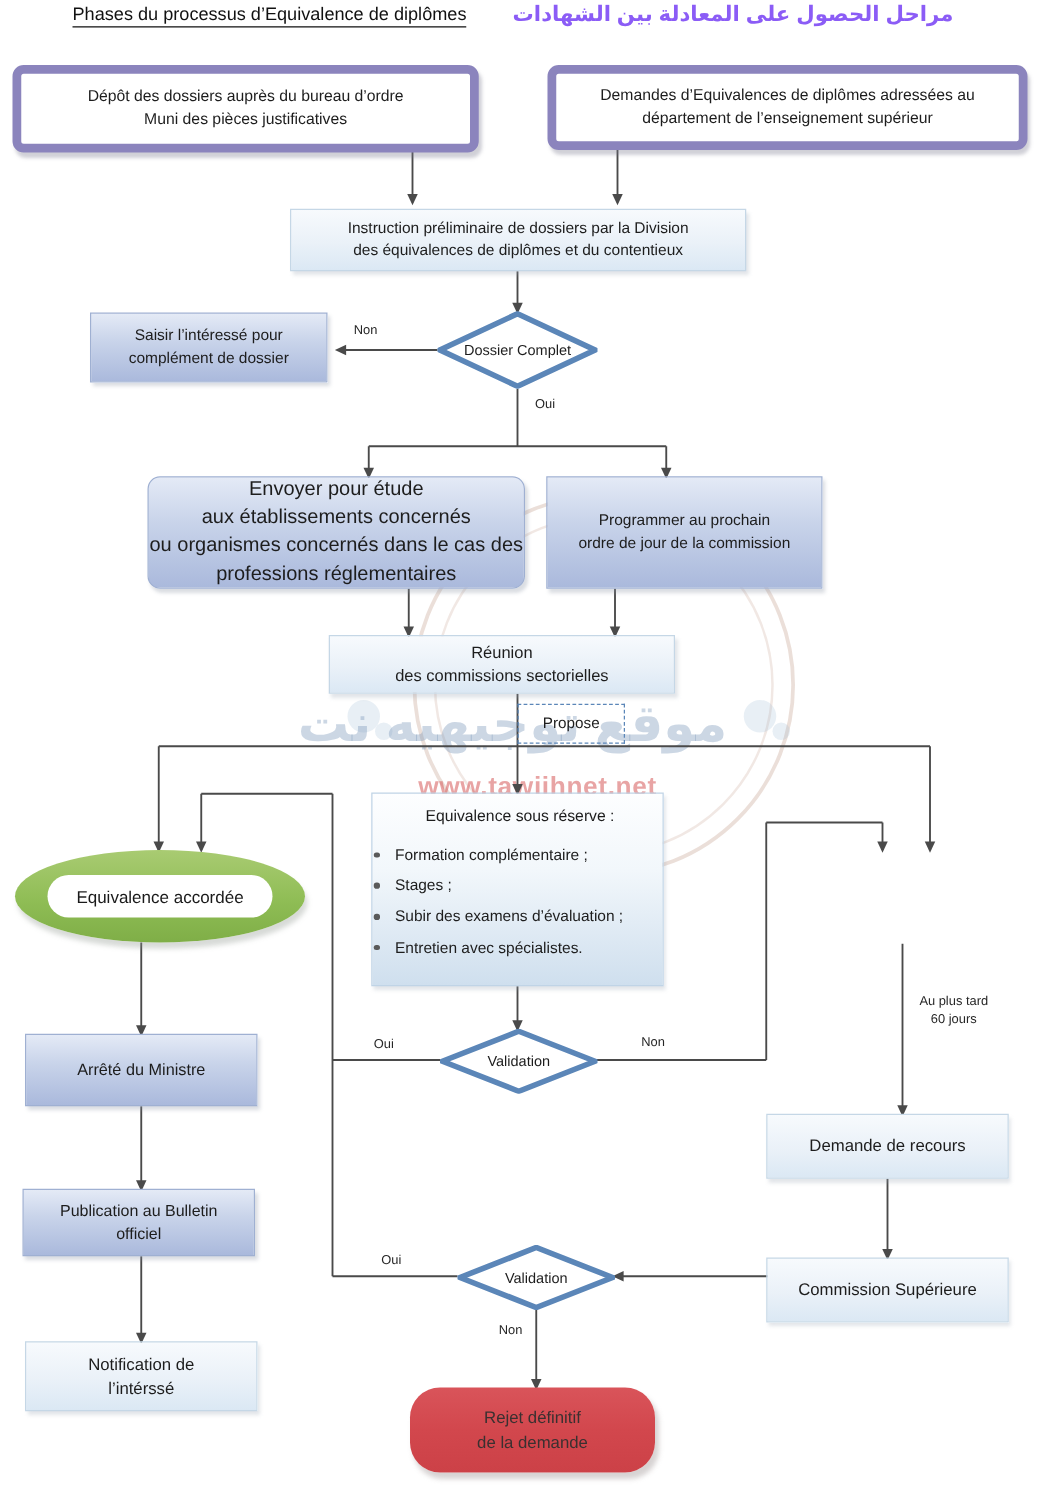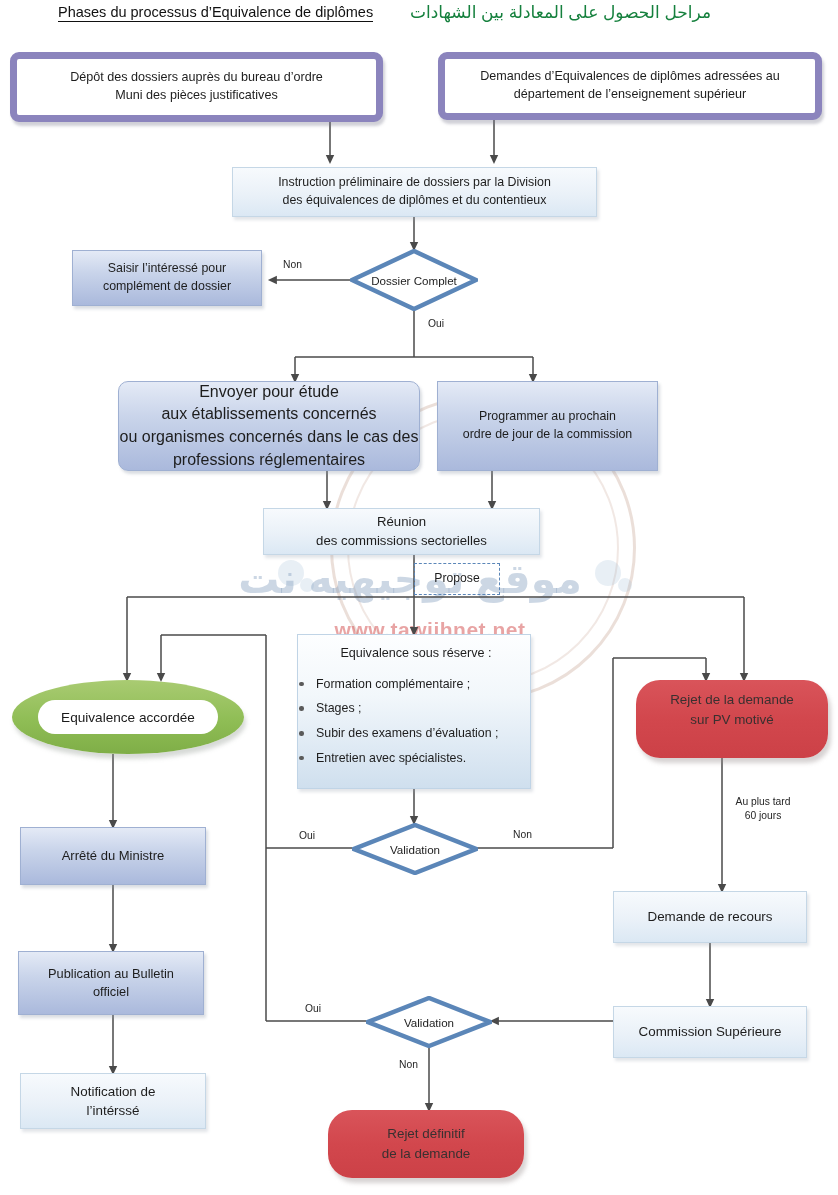--- a/index.html
+++ b/index.html
@@ -61,21 +61,21 @@
   .title-fr{
     position:absolute;left:58px;top:4px;
     font-size:14.5px;font-weight:normal;color:#111;
     border-bottom:1.6px solid #111;
     padding-bottom:1px;
     white-space:nowrap;
     z-index:3;
   }
   .title-ar{
     position:absolute;left:410px;top:2px;width:420px;
-    font-size:17px;font-weight:normal;color:#15803d;
+    font-size:17px;font-weight:bold;color:#8b5cf6;
     text-align:left;direction:rtl;white-space:nowrap;
     z-index:3;
   }
   
   .node{
     position:absolute;
     box-sizing:border-box;
     display:flex;
     flex-direction:column;
     align-items:center;
@@ -328,44 +328,40 @@
       <li>Stages ;</li>
       <li>Subir des examens d’évaluation ;</li>
       <li>Entretien avec spécialistes.</li>
     </ul>
   </div>
 
   <div class="oval-green" style="left:12px;top:680px;width:232px;height:74px;">
     <div class="core">Equivalence accordée</div>
   </div>
 
-  <div class="pill-red clipped" style="left:636px;top:680px;width:192px;height:68px;">
-    <span class="ln">Rejet de la demande</span>
-    <span class="ln">sur PV motivé</span>
-  </div>
 
   <div class="diamond" style="left:352px;top:823px;width:126px;height:52px;">
     <svg class="shape" viewBox="0 0 126 52" preserveAspectRatio="none">
       <polygon points="63,2 124,26 63,50 2,26" fill="#ffffff" stroke="#5b86b8" stroke-width="4.5"></polygon>
     </svg>
     <div class="lbl">Validation</div>
   </div>
 
   <div class="diamond" style="left:366px;top:996px;width:126px;height:52px;">
     <svg class="shape" viewBox="0 0 126 52" preserveAspectRatio="none">
       <polygon points="63,2 124,26 63,50 2,26" fill="#ffffff" stroke="#5b86b8" stroke-width="4.5"></polygon>
     </svg>
     <div class="lbl">Validation</div>
   </div>
 
   <div class="node proc-deep" style="left:20px;top:827px;width:186px;height:58px;font-size:13px;">
     <span class="ln">Arrêté du Ministre</span>
   </div>
 
-  <div class="node proc-deep" style="left:18px;top:951px;width:186px;height:64px;font-size:12.8px;">
+  <div class="node proc-deep" style="left:18px;top:951px;width:186px;height:54px;font-size:12.8px;">
     <span class="ln">Publication au Bulletin</span>
     <span class="ln">officiel</span>
   </div>
 
   <div class="node proc-pale" style="left:20px;top:1073px;width:186px;height:56px;font-size:13.4px;">
     <span class="ln">Notification de</span>
     <span class="ln">l’intérssé</span>
   </div>
 
   <div class="node proc-pale" style="left:613px;top:891px;width:194px;height:52px;font-size:13.4px;">

